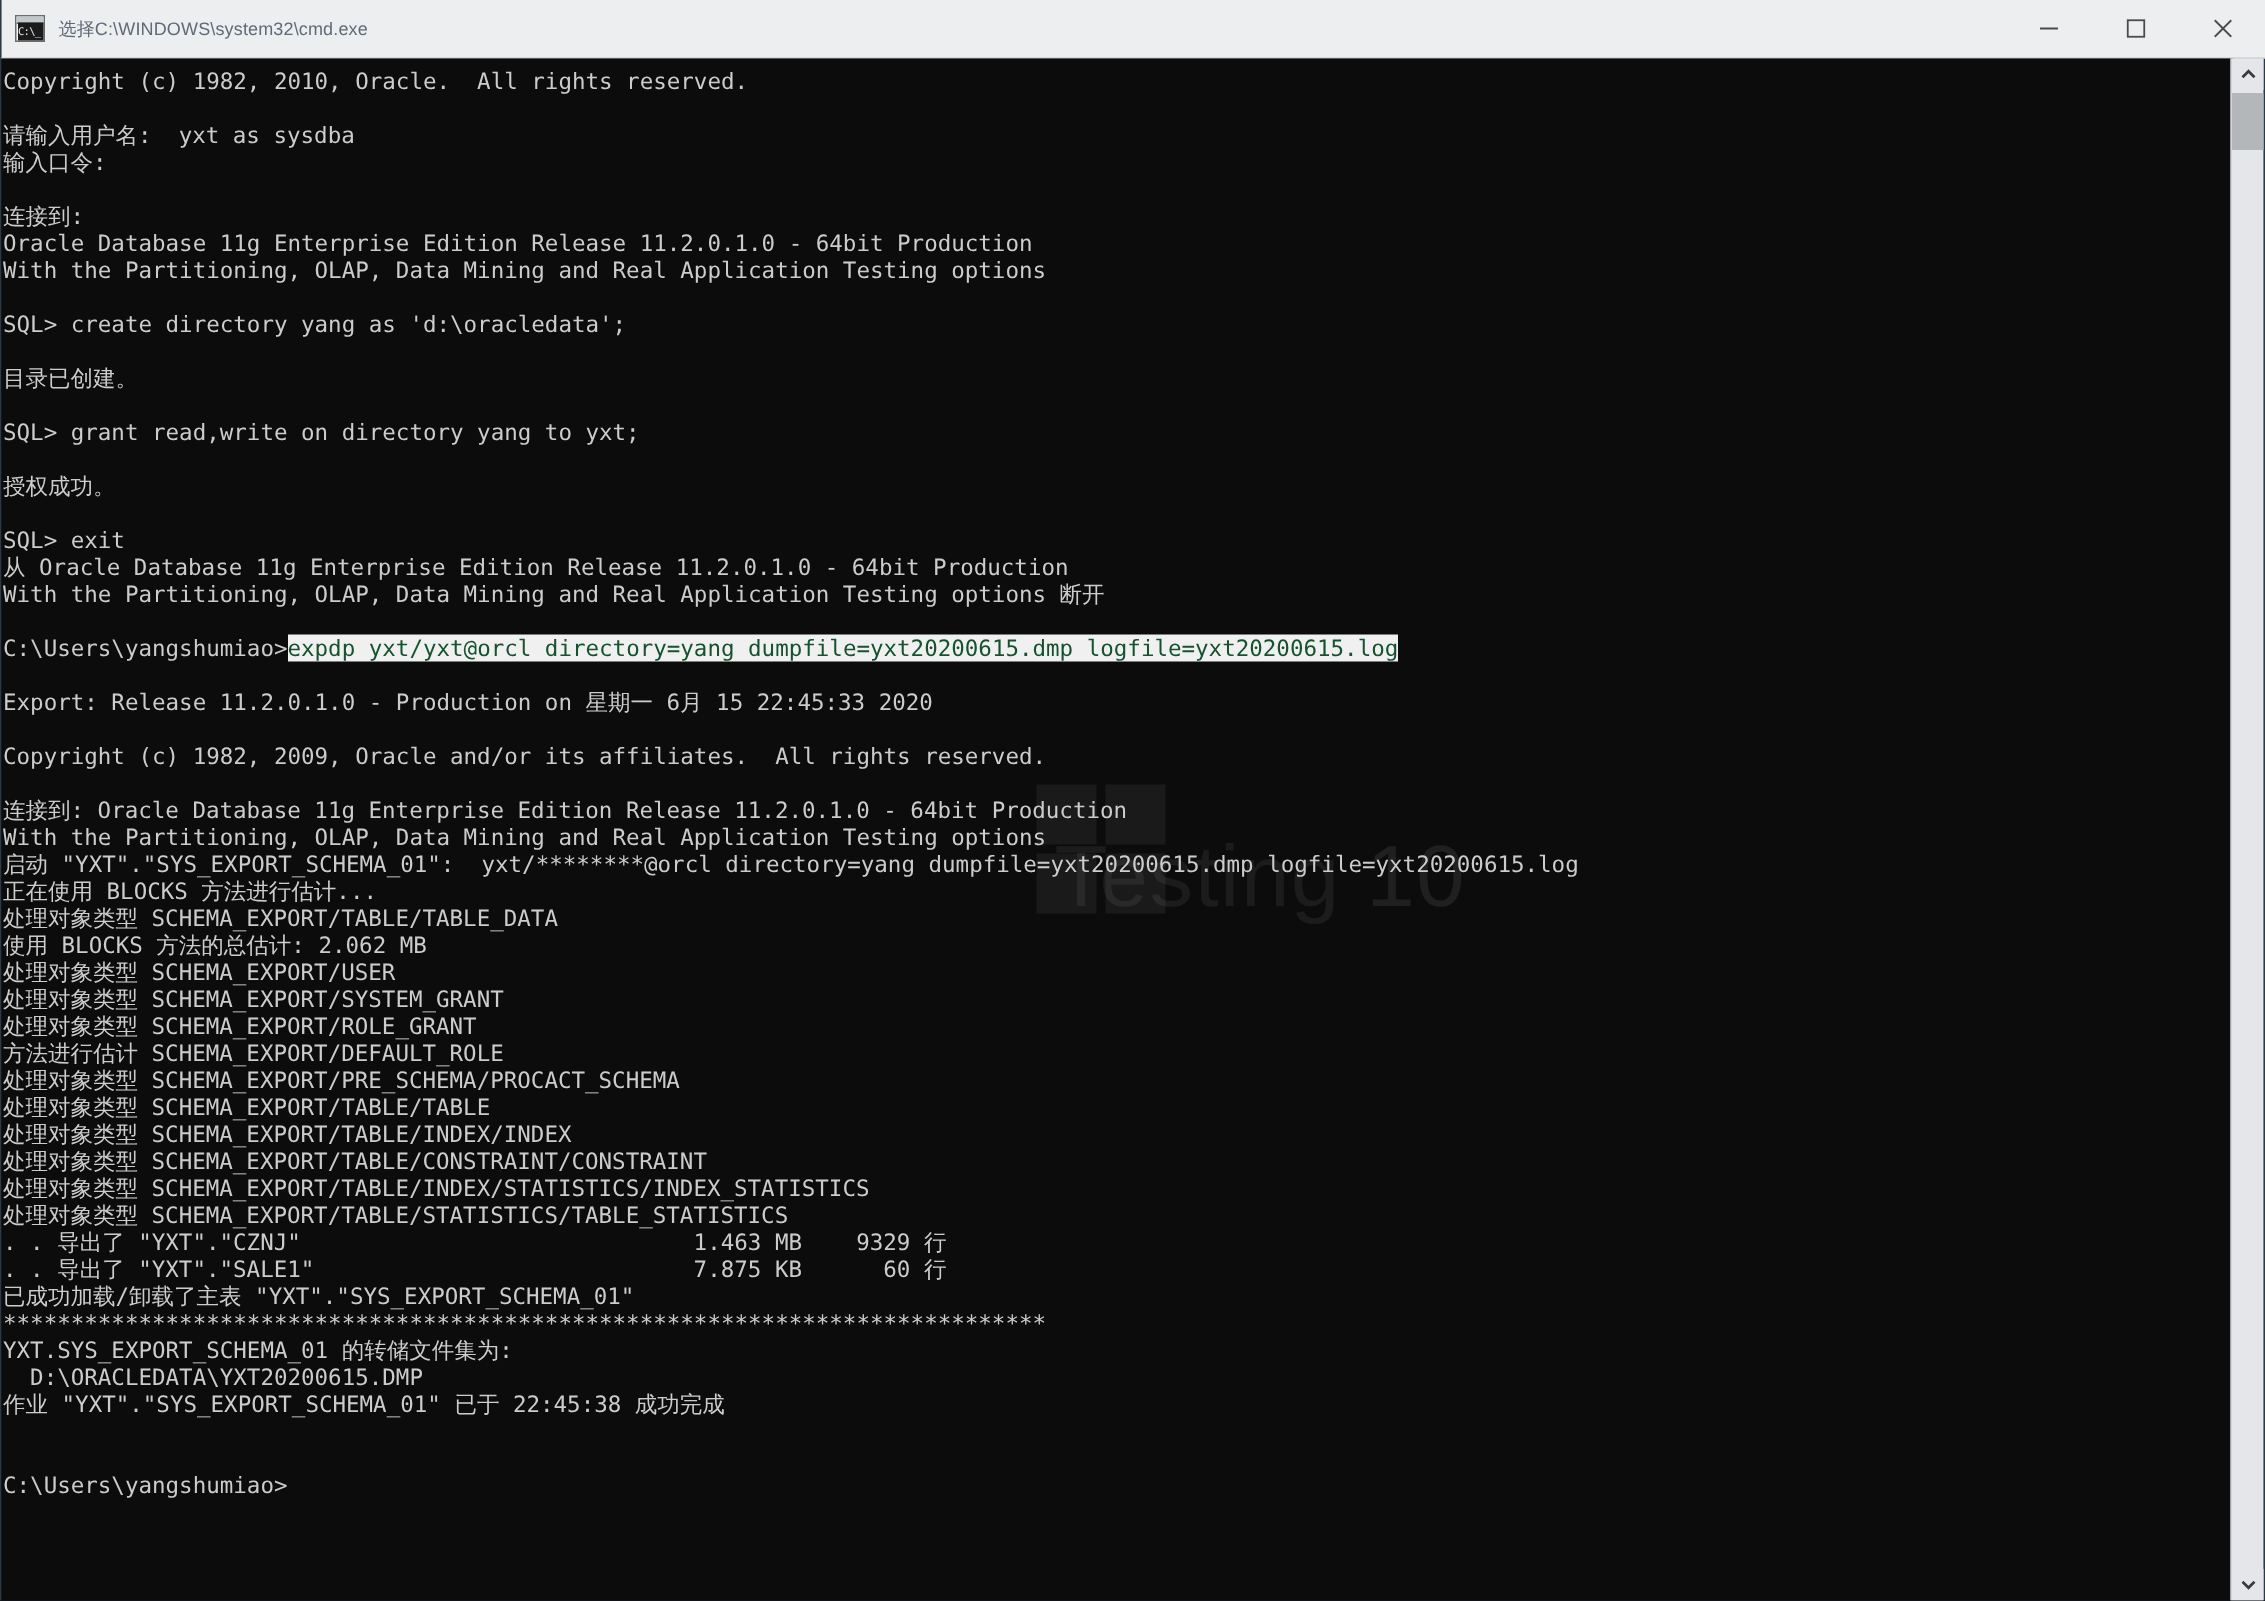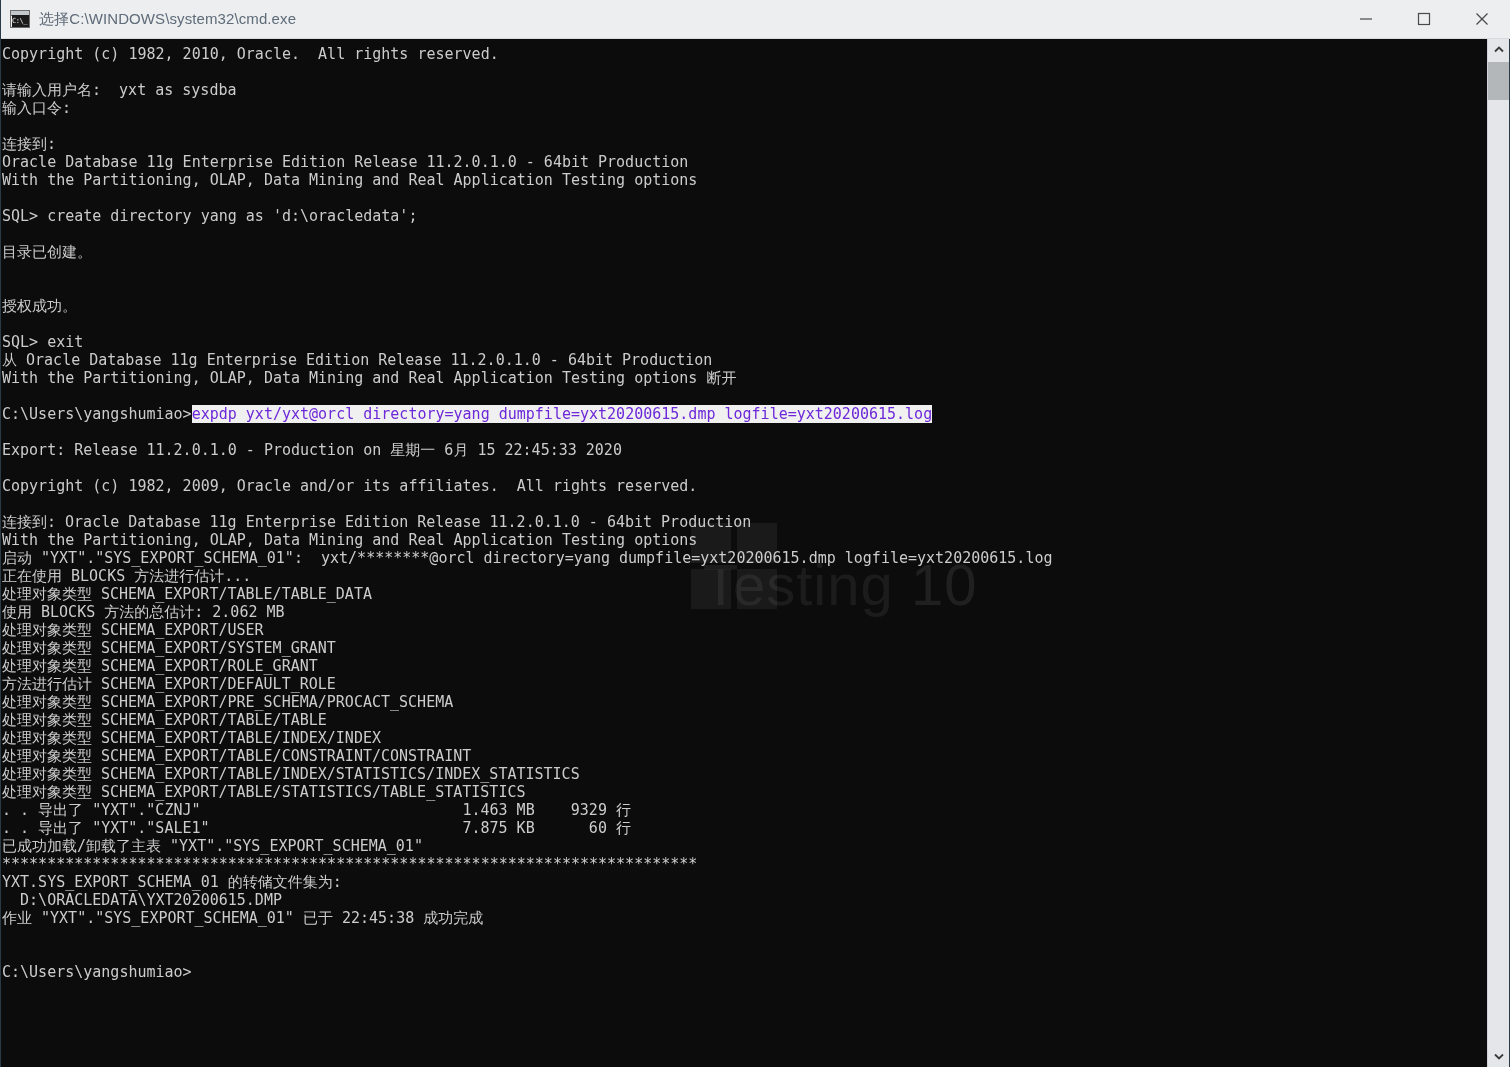--- a/index.html
+++ b/index.html
@@ -72,21 +72,21 @@
     background: #1b1b1b;
     color: #e8e8e8;
     font-family: "DejaVu Sans Mono", monospace;
     font-size: 7px;
     line-height: 12px;
     letter-spacing: -0.5px;
     overflow: hidden;
   }
   #title-text {
     font-family: "Liberation Sans", "DejaVu Sans", sans-serif;
-    font-size: 15px;
+    font-size: 12px;
     color: #5f6b78;
     white-space: nowrap;
     letter-spacing: 0.1px;
   }
   #window-controls {
     display: flex;
     align-items: stretch;
     height: 39px;
     flex: 0 0 auto;
   }
@@ -156,21 +156,21 @@
     font-size: 15px;
     line-height: 18px;
     color: #cccccc;
     white-space: pre;
     height: 18px;
     letter-spacing: 0px;
   }
   .line.blank { color: transparent; }
   .sel {
     background: #f0f0f0;
-    color: #6d28d9;
+    color: #14532d;
   }
 
   
   #scrollbar {
     position: absolute;
     top: 39px;
     right: 0;
     width: 22px;
     height: 1028px;
     background: #e4e6e9;
@@ -247,20 +247,21 @@
         <div class="line">输入口令:</div>
         <div class="line blank">&nbsp;</div>
         <div class="line">连接到:</div>
         <div class="line">Oracle Database 11g Enterprise Edition Release 11.2.0.1.0 - 64bit Production</div>
         <div class="line">With the Partitioning, OLAP, Data Mining and Real Application Testing options</div>
         <div class="line blank">&nbsp;</div>
         <div class="line">SQL&gt; create directory yang as 'd:\oracledata';</div>
         <div class="line blank">&nbsp;</div>
         <div class="line">目录已创建。</div>
         <div class="line blank">&nbsp;</div>
+        <div class="line">SQL&gt; grant read,write on directory yang to yxt;</div>
         <div class="line blank">&nbsp;</div>
         <div class="line">授权成功。</div>
         <div class="line blank">&nbsp;</div>
         <div class="line">SQL&gt; exit</div>
         <div class="line">从 Oracle Database 11g Enterprise Edition Release 11.2.0.1.0 - 64bit Production</div>
         <div class="line">With the Partitioning, OLAP, Data Mining and Real Application Testing options 断开</div>
         <div class="line blank">&nbsp;</div>
         <div class="line"><span>C:\Users\yangshumiao&gt;</span><span class="sel">expdp yxt/yxt@orcl directory=yang dumpfile=yxt20200615.dmp logfile=yxt20200615.log</span></div>
         <div class="line blank">&nbsp;</div>
         <div class="line">Export: Release 11.2.0.1.0 - Production on 星期一 6月 15 22:45:33 2020</div>

